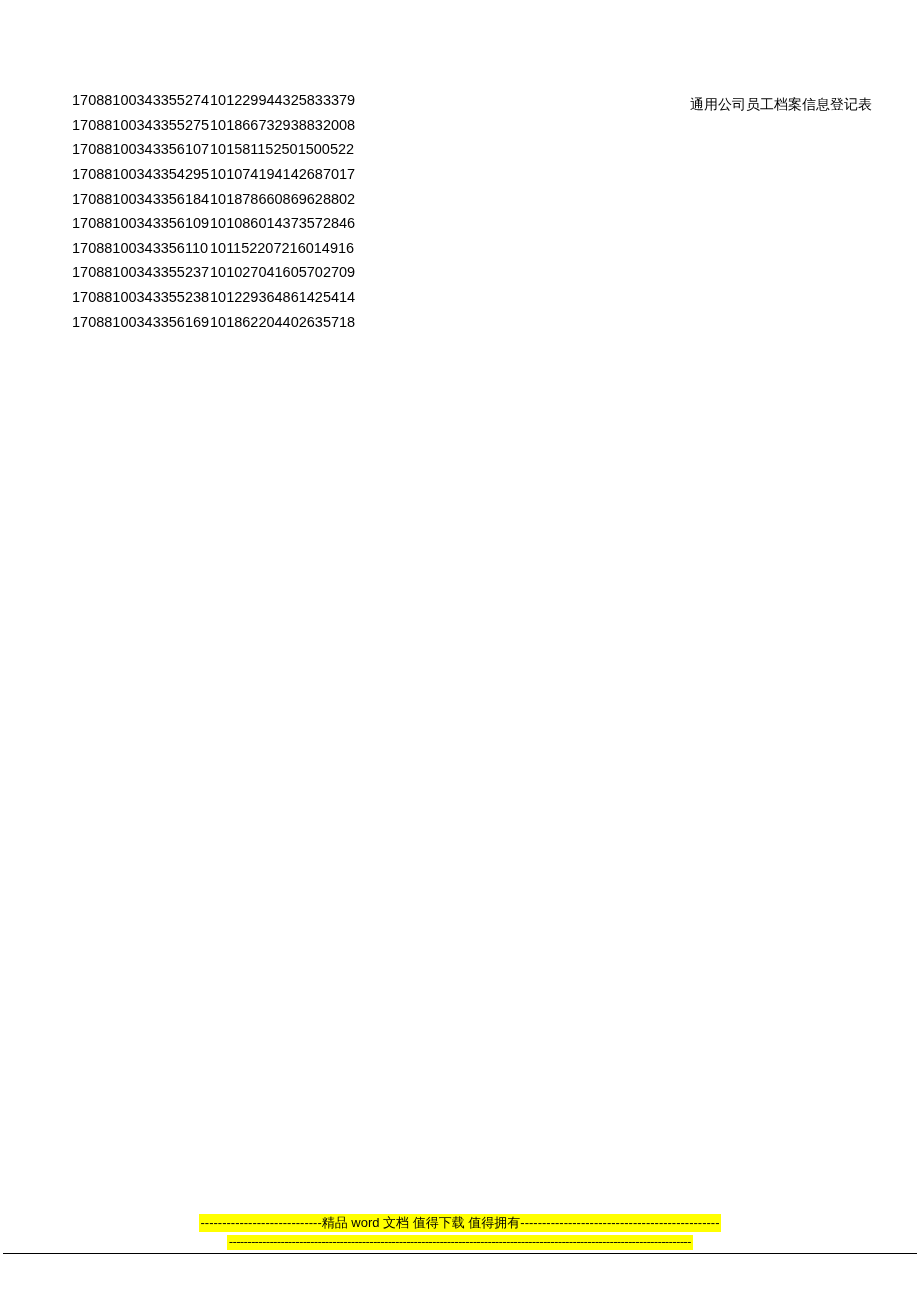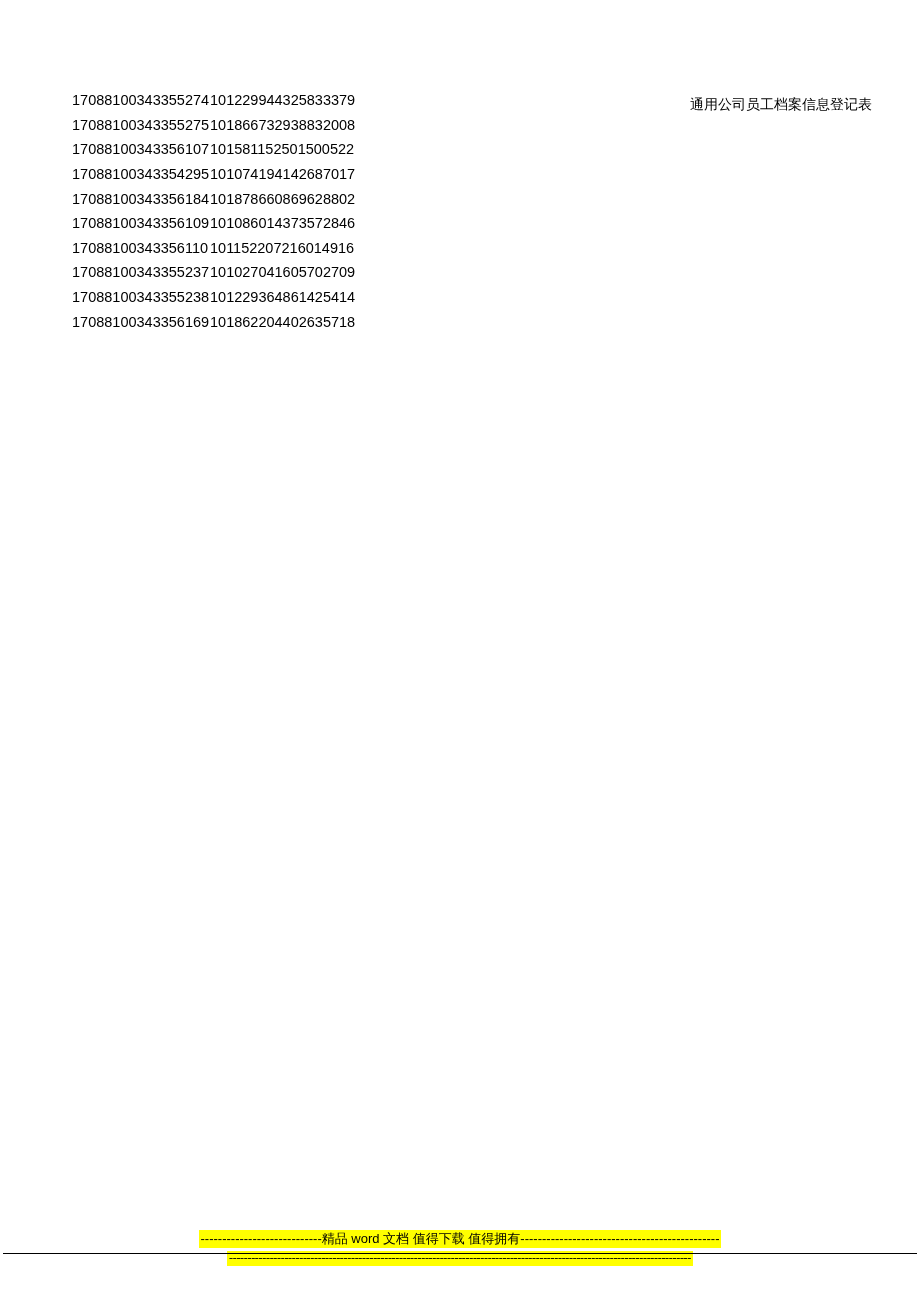--- a/index.html
+++ b/index.html
@@ -38,21 +38,21 @@
     .col1 {
       display: inline-block;
       width: 138px;
       margin-left: 32px;
     }
     .col2 {
       display: inline-block;
     }
     .footer {
       position: absolute;
-      bottom: 36px;
+      bottom: 52px;
       left: 0;
       width: 920px;
       text-align: center;
     }
     .footer-line1 {
       background: #ffff00;
       display: inline-block;
       font-size: 13px;
       color: #000;
       padding: 0 2px;

